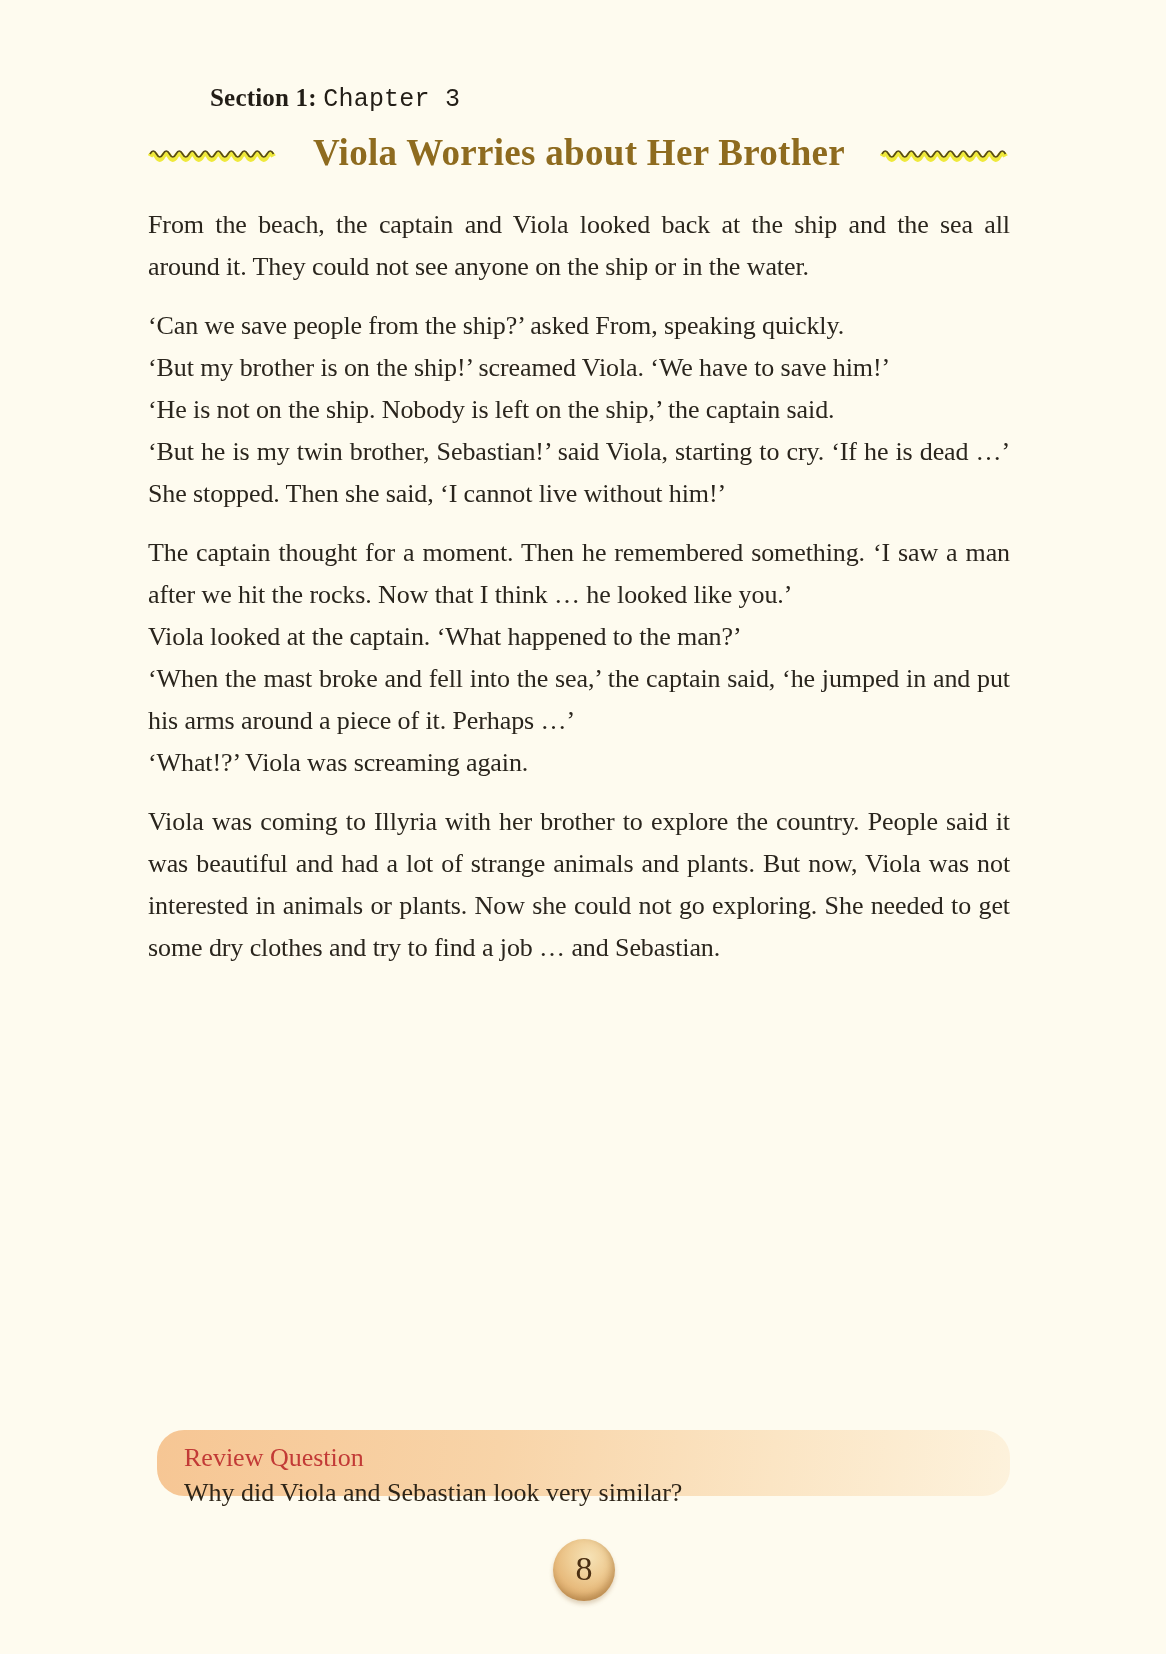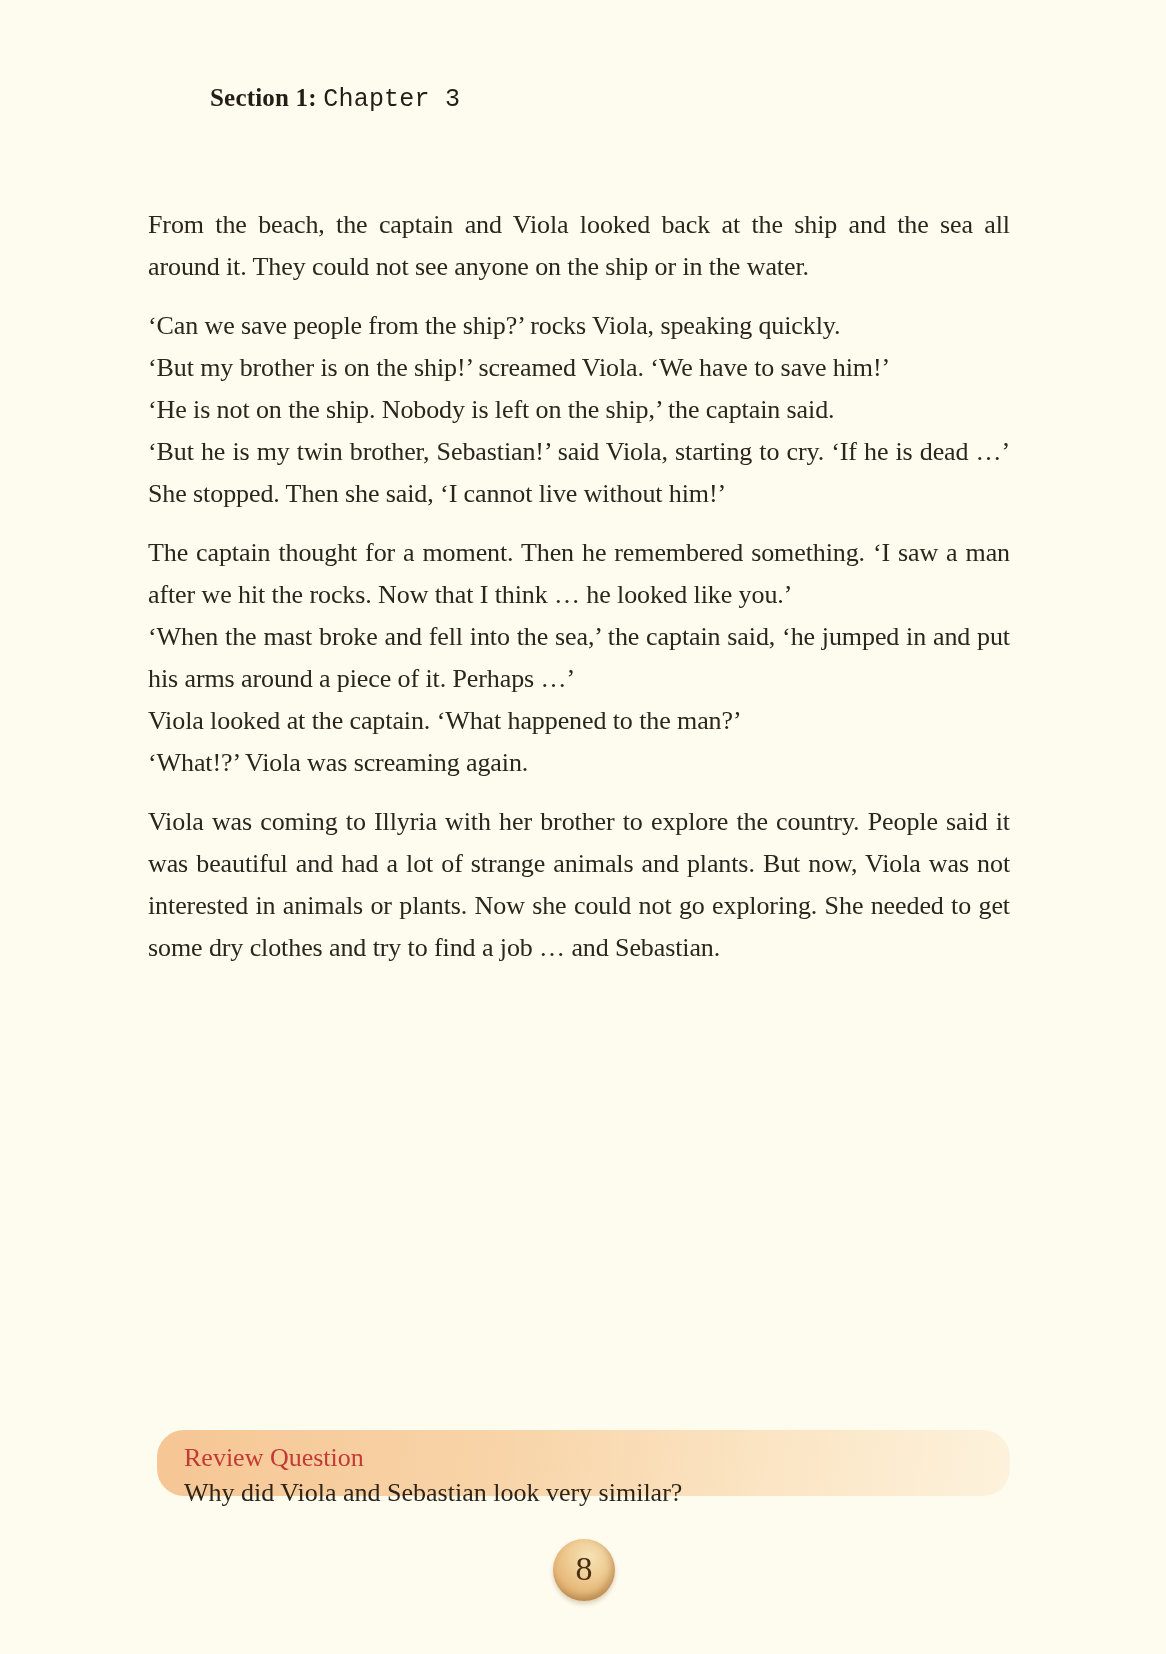--- a/index.html
+++ b/index.html
@@ -106,35 +106,46 @@
 </head>
 <body>
 
 <div class="page" style="background: rgb(254, 251, 239);">
 
   <div class="section-header">
     <span class="section-label">Section 1:</span>
     <span class="chapter-label">Chapter 3</span>
   </div>
 
+  <div class="title-row">
+    <svg class="wave" viewBox="0 0 128 14" preserveAspectRatio="none" aria-hidden="true">
+      <path d="M2 6 q3.2 -6 6.4 0 t6.4 0 t6.4 0 t6.4 0 t6.4 0 t6.4 0 t6.4 0 t6.4 0 t6.4 0 t6.4 0 t6.4 0 t6.4 0 t6.4 0 t6.4 0 t6.4 0 t6.4 0 t6.4 0 t6.4 0 t6.4 0" fill="none" stroke="#EFE93B" stroke-width="5" transform="translate(0,2.4)"></path>
+      <path d="M2 6 q3.2 -6 6.4 0 t6.4 0 t6.4 0 t6.4 0 t6.4 0 t6.4 0 t6.4 0 t6.4 0 t6.4 0 t6.4 0 t6.4 0 t6.4 0 t6.4 0 t6.4 0 t6.4 0 t6.4 0 t6.4 0 t6.4 0 t6.4 0" fill="none" stroke="#55491A" stroke-width="1.6"></path>
+    </svg>
+    <h1 class="chapter-title" style="color: rgb(142, 107, 31);">Viola Worries about Her Brother</h1>
+    <svg class="wave" viewBox="0 0 128 14" preserveAspectRatio="none" aria-hidden="true">
+      <path d="M2 6 q3.2 -6 6.4 0 t6.4 0 t6.4 0 t6.4 0 t6.4 0 t6.4 0 t6.4 0 t6.4 0 t6.4 0 t6.4 0 t6.4 0 t6.4 0 t6.4 0 t6.4 0 t6.4 0 t6.4 0 t6.4 0 t6.4 0 t6.4 0" fill="none" stroke="#EFE93B" stroke-width="5" transform="translate(0,2.4)"></path>
+      <path d="M2 6 q3.2 -6 6.4 0 t6.4 0 t6.4 0 t6.4 0 t6.4 0 t6.4 0 t6.4 0 t6.4 0 t6.4 0 t6.4 0 t6.4 0 t6.4 0 t6.4 0 t6.4 0 t6.4 0 t6.4 0 t6.4 0 t6.4 0 t6.4 0" fill="none" stroke="#55491A" stroke-width="1.6"></path>
+    </svg>
+  </div>
 
   <div class="story" id="story">
       <div class="paragraph">
         <div class="block">From the beach, the captain and Viola looked back at the ship and the sea all around it. They could not see anyone on the ship or in the water.</div>
       </div>
       <div class="paragraph">
-        <div class="block">‘Can we save people from the ship?’ rocks Viola, speaking quickly.</div>
+        <div class="block">‘Can we save people from the ship?’ asked From, speaking quickly.</div>
         <div class="block">‘But my brother is on the ship!’ screamed Viola. ‘We have to save him!’</div>
         <div class="block">‘He is not on the ship. Nobody is left on the ship,’ the captain said.</div>
         <div class="block">‘But he is my twin brother, Sebastian!’ said Viola, starting to cry. ‘If he is dead …’ She stopped. Then she said, ‘I cannot live without him!’</div>
       </div>
       <div class="paragraph">
         <div class="block">The captain thought for a moment. Then he remembered something. ‘I saw a man after we hit the rocks. Now that I think … he looked like you.’</div>
+        <div class="block">Viola looked at the captain. ‘What happened to the man?’</div>
         <div class="block">‘When the mast broke and fell into the sea,’ the captain said, ‘he jumped in and put his arms around a piece of it. Perhaps …’</div>
-        <div class="block">Viola looked at the captain. ‘What happened to the man?’</div>
         <div class="block">‘What!?’ Viola was screaming again.</div>
       </div>
       <div class="paragraph">
         <div class="block">Viola was coming to Illyria with her brother to explore the country. People said it was beautiful and had a lot of strange animals and plants. But now, Viola was not interested in animals or plants. Now she could not go exploring. She needed to get some dry clothes and try to find a job … and Sebastian.</div>
       </div>
     </div>
 
   <div class="review-box">
     <div class="review-heading" style="color: rgb(194, 58, 54);">Review Question</div>
     <div class="review-question">Why did Viola and Sebastian look very similar?</div>

